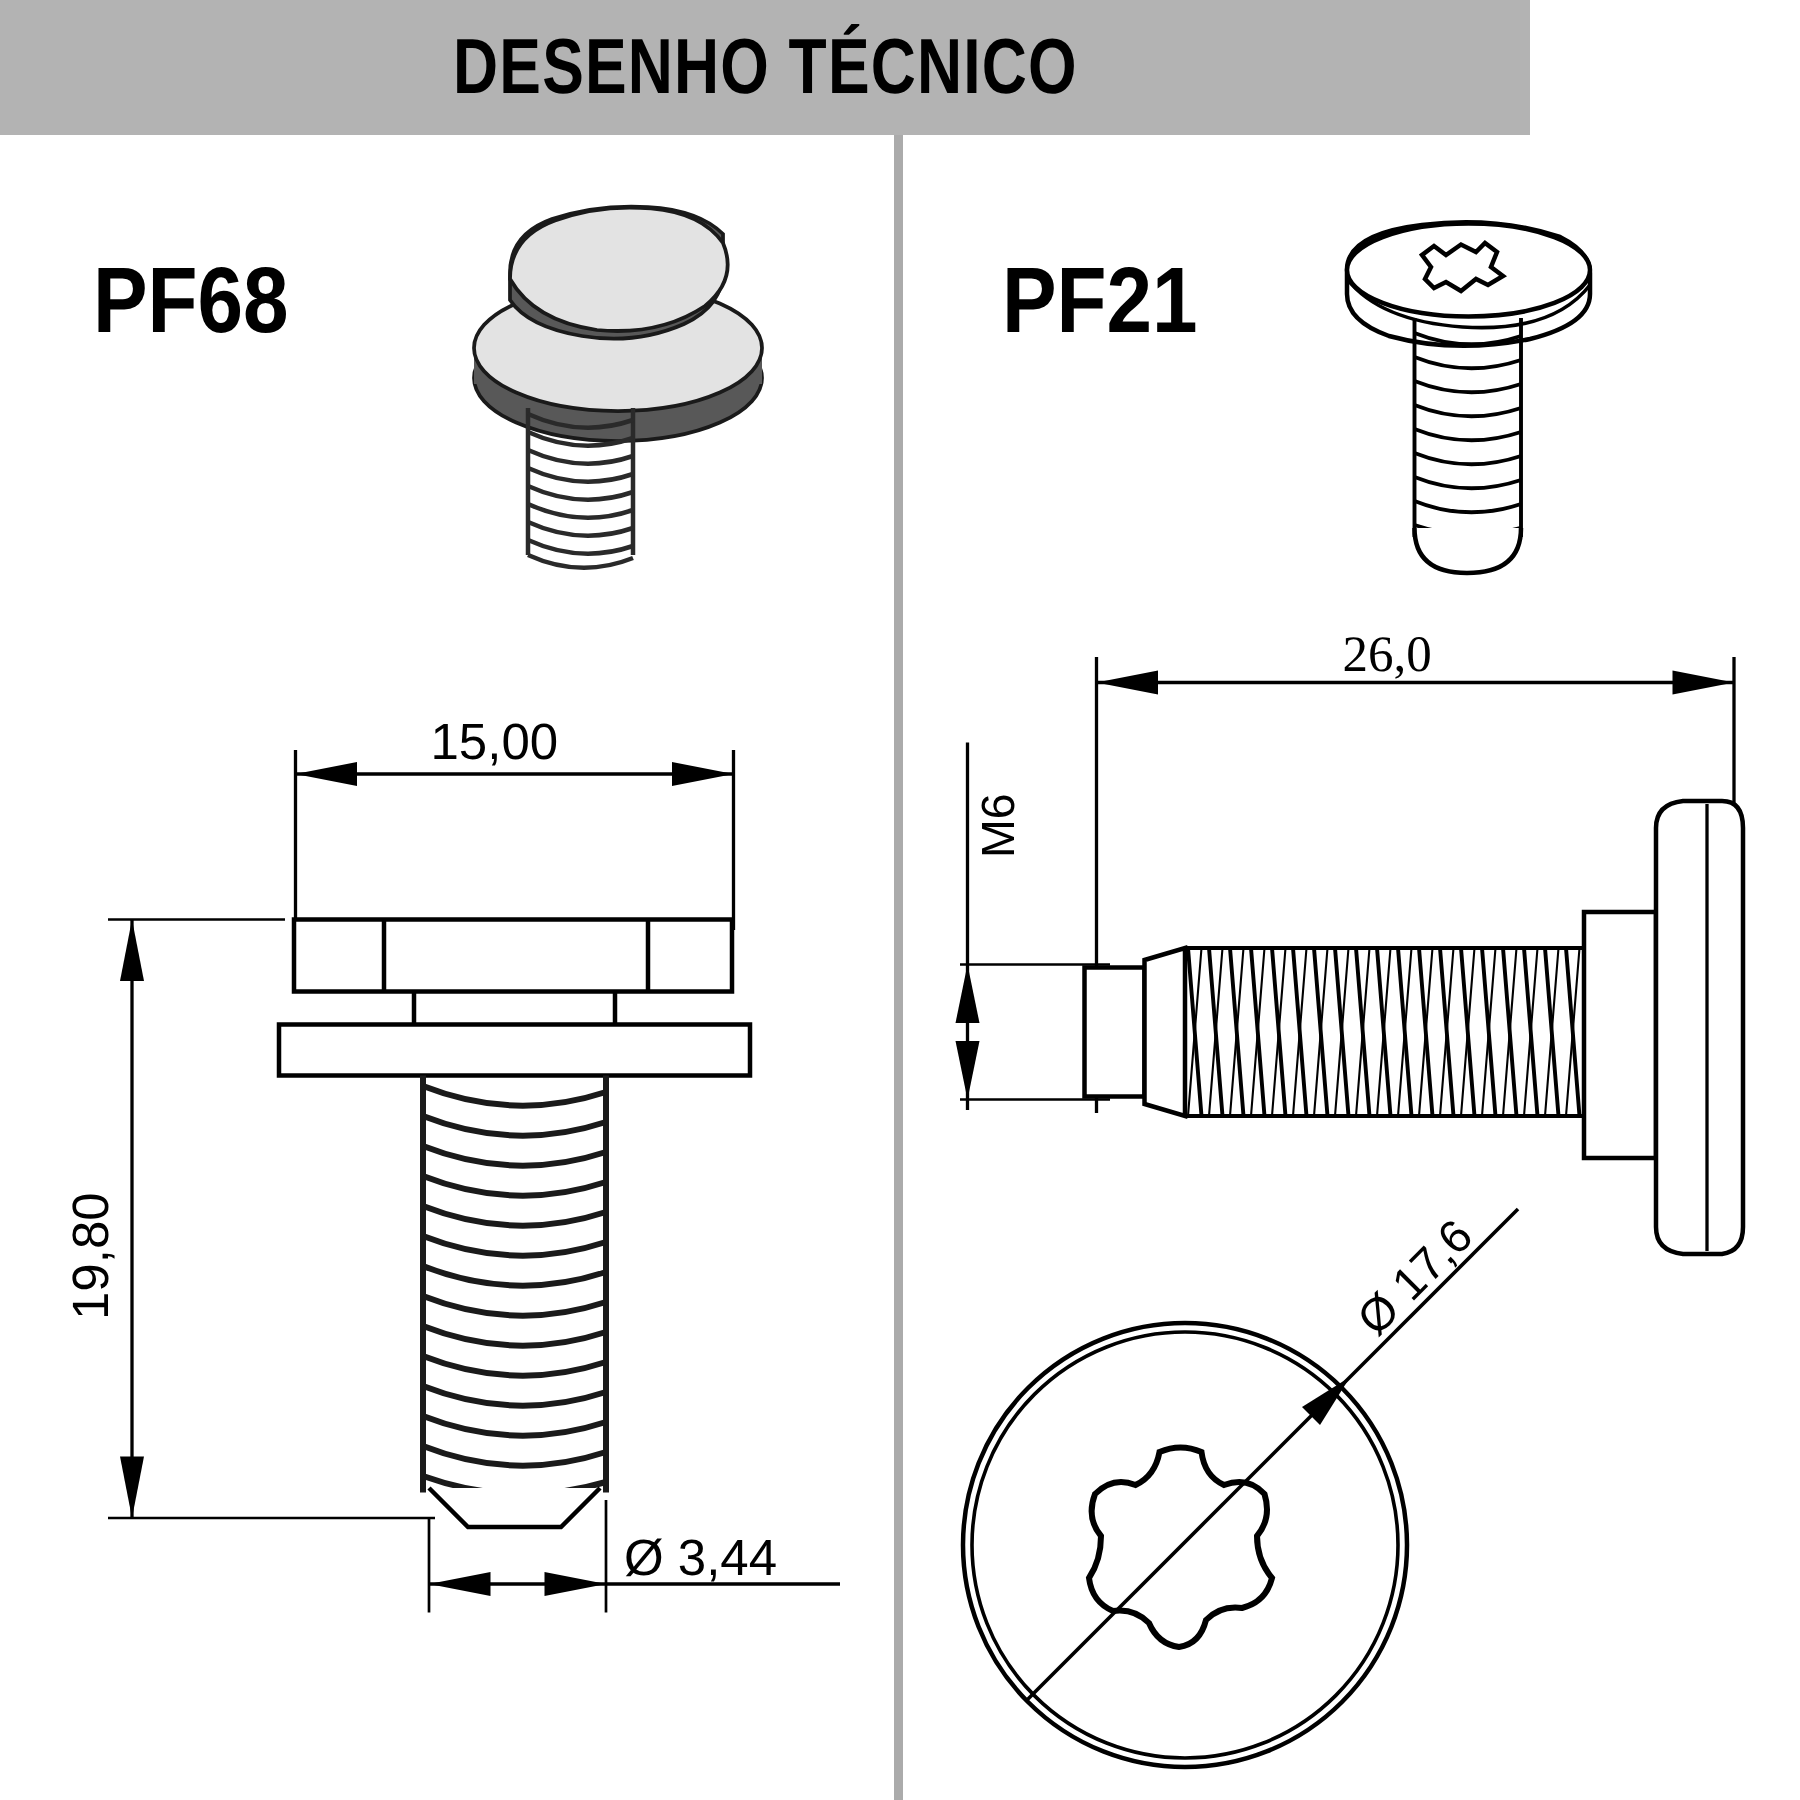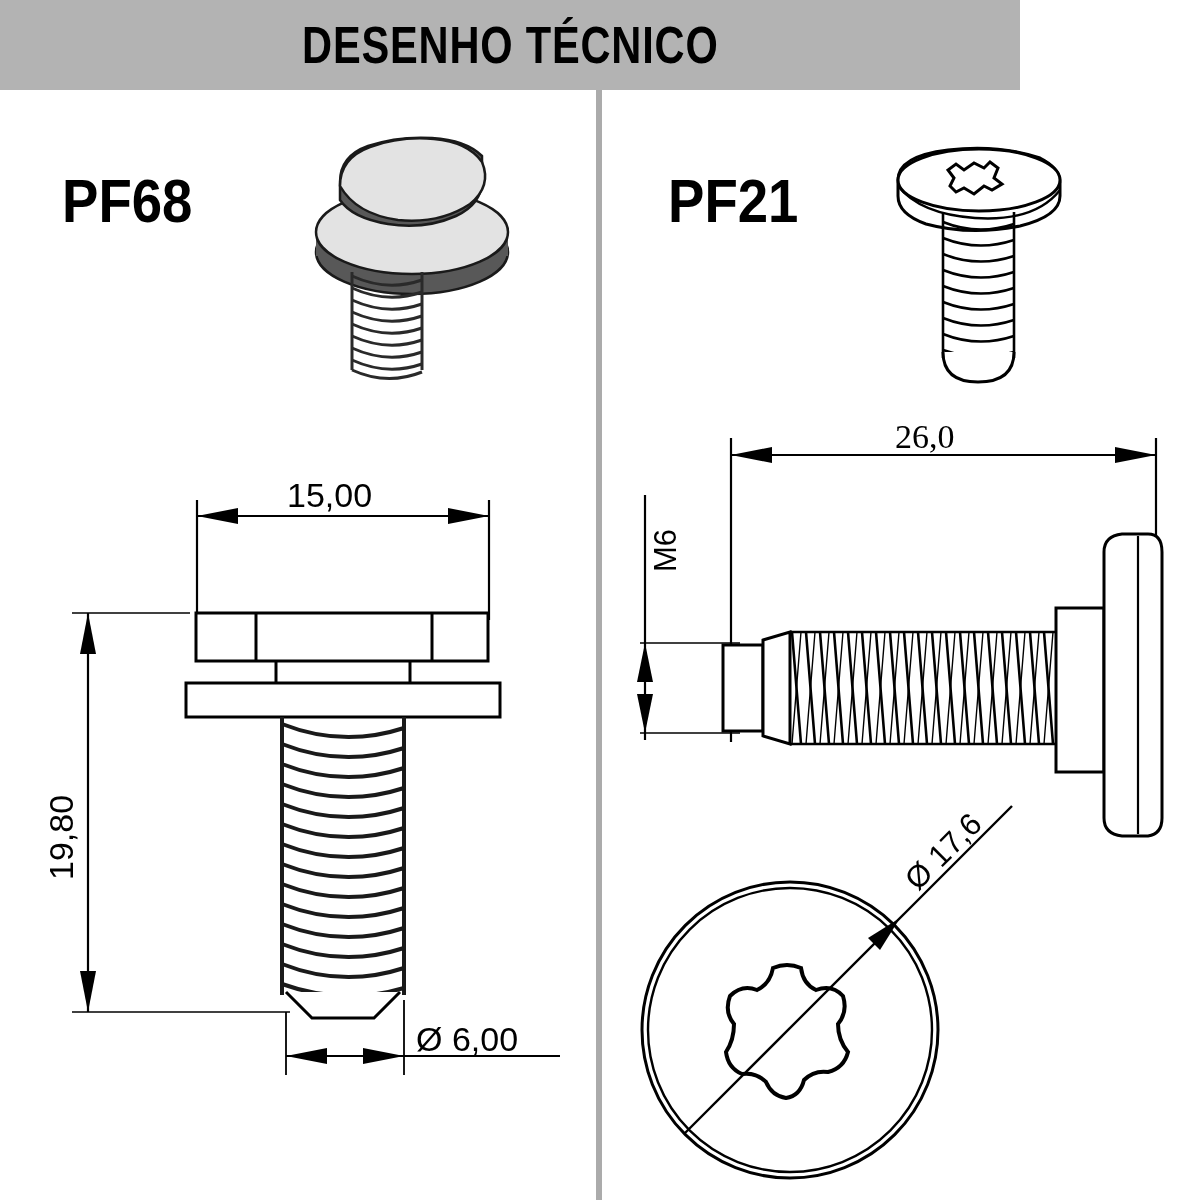--- a/index.html
+++ b/index.html
@@ -178,21 +178,21 @@
         <polygon points="286,1056 327,1048 327,1064" fill="#000" stroke="none"></polygon>
         <polygon points="404,1056 363,1048 363,1064" fill="#000" stroke="none"></polygon>
       </g>
     </g>
   </svg>
 
   <div class="dim-text" style="left:287px;top:440px;margin-top:36px;">15,00</div>
 
   <div class="dim-text rot90" style="left:42px;top:880px;">19,80</div>
 
-  <div class="dim-text" style="left:416px;top:1020px;">Ø 6,00</div>
+  <div class="dim-text" style="left:416px;top:1020px;">Ø 3,44</div>
 
   <div class="panel" id="panel-right"></div>
 
   <div class="part-label" id="label-pf21">PF21</div>
 
   <svg class="svg-layer" width="1200" height="1200" viewBox="0 0 1200 1200" style="pointer-events:none;">
     <g stroke="#000" fill="#fff" stroke-width="3">
 
       <path d="M 898 180 Q 898 156 948 150 Q 998 144 1040 158
                Q 1060 168 1060 182 L 1060 196

